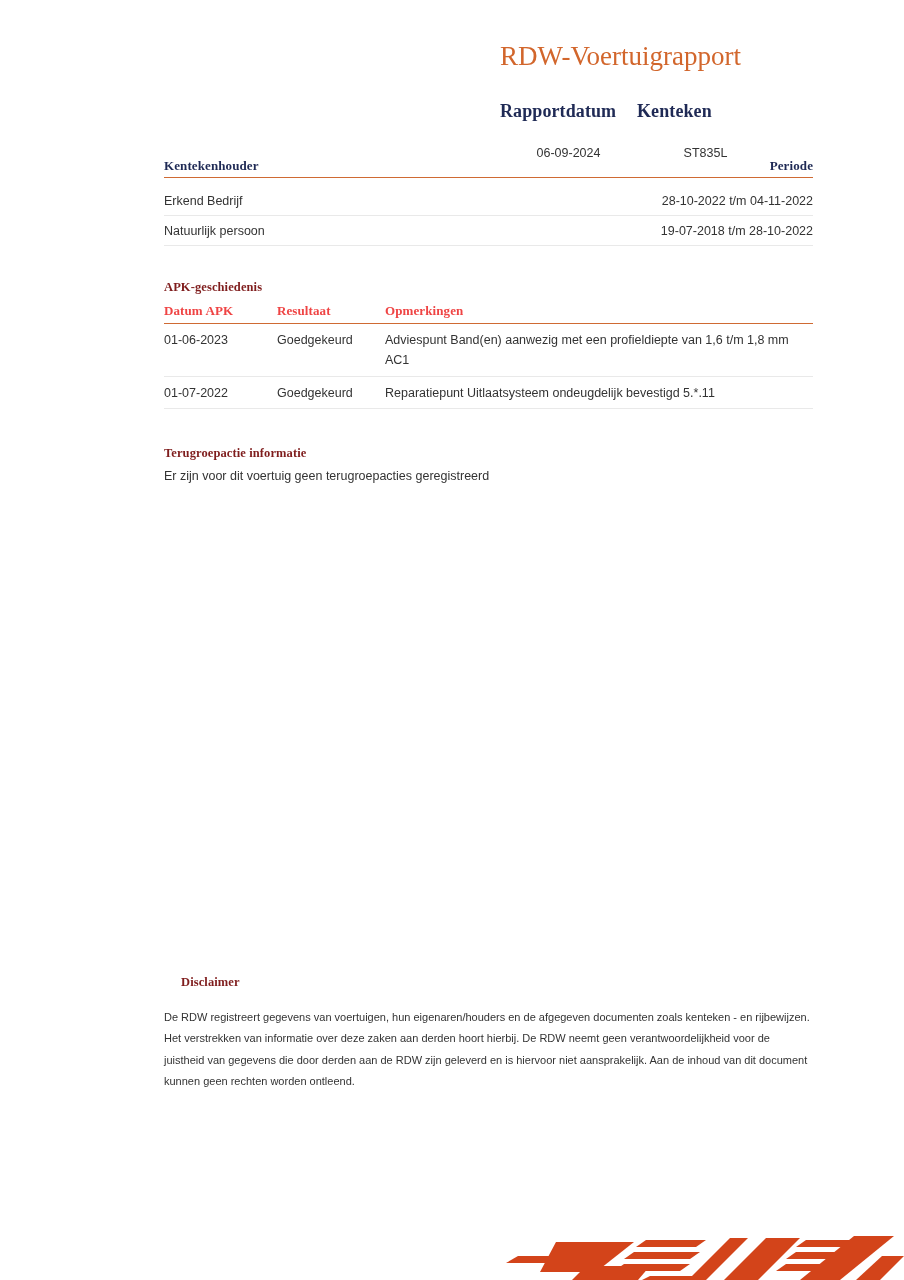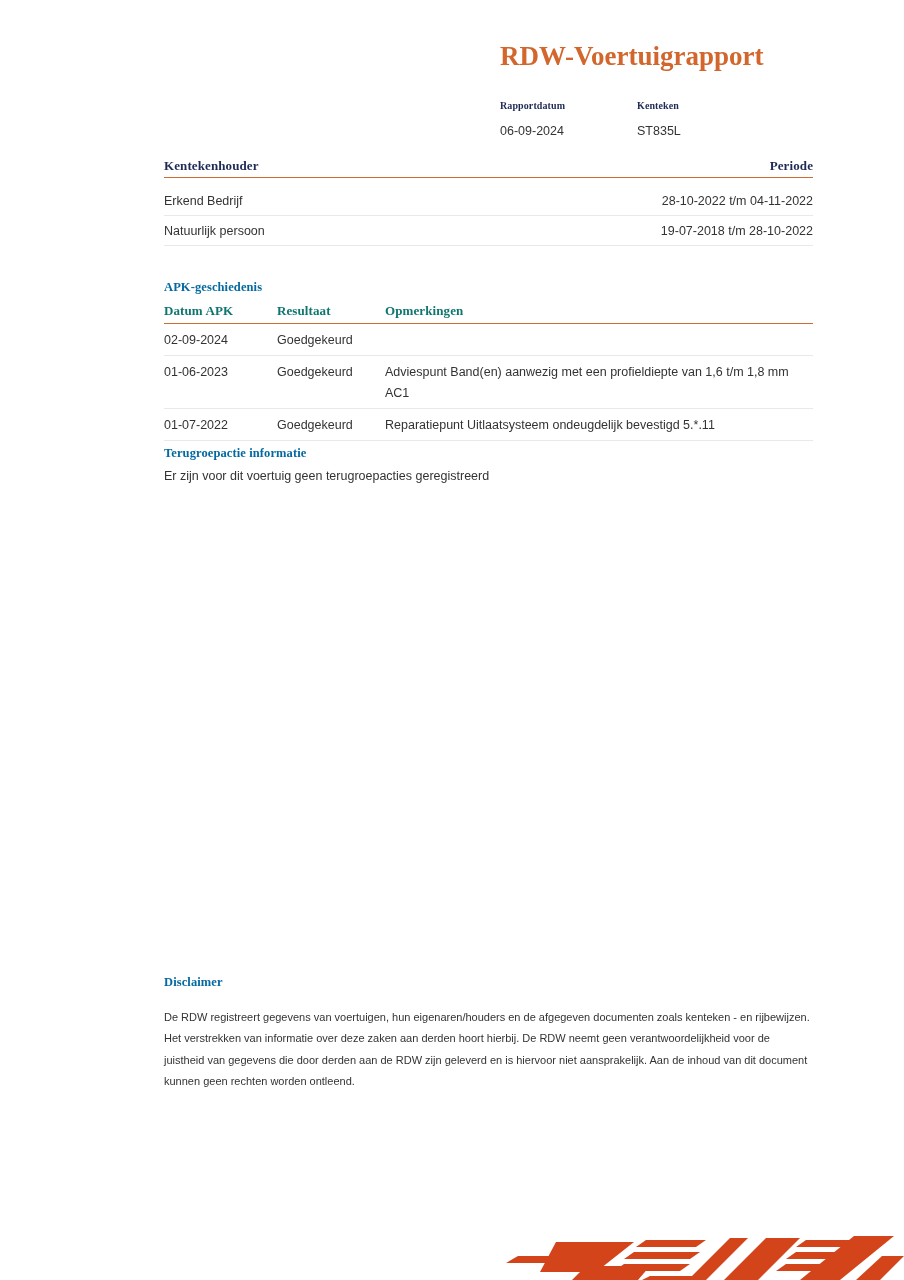--- a/index.html
+++ b/index.html
@@ -50,46 +50,47 @@
     color: #1f2a55;
     line-height: 1;
   }
 
   .report-title {
     position: absolute;
     left: 500px;
     top: 43px;
     font-family: "Liberation Serif", serif;
     font-size: 27px;
-    font-weight: 700;
+    font-weight: 400;
     color: #d2662c;
     white-space: nowrap;
     line-height: 1;
   }
 
   .meta {
     position: absolute;
     left: 500px;
     top: 98px;
     display: flex;
   }
   .meta-col { width: 137px; }
   .meta-label {
     font-family: "Liberation Serif", serif;
-    font-size: 10px;
+    font-size: 18px;
     font-weight: 700;
     color: #1f2a55;
     line-height: 1.5;
     letter-spacing: 0.1px;
   }
   .meta-value {
     font-size: 12.5px;
     color: #333333;
     line-height: 1.55;
-    margin-top: 9px;
+    margin-top: 19px;
+    text-align: center;
   }
 
   
   .section { position: relative; }
 
   .sec-head-row {
     display: flex;
     justify-content: space-between;
     align-items: flex-end;
     border-bottom: 1.6px solid #cf6a33;
@@ -101,21 +102,21 @@
     font-size: 13px;
     font-weight: 700;
     color: #1f2a55;
     letter-spacing: 0.1px;
   }
 
   .orange-head {
     font-family: "Liberation Serif", serif;
     font-size: 12.5px;
     font-weight: 700;
-    color: #0369a1;
+    color: #7f1d1d;
     letter-spacing: 0.1px;
   }
 
   
   .kv-row {
     display: flex;
     justify-content: space-between;
     font-size: 12.5px;
     color: #333333;
     padding: 6px 0 5px 0;
@@ -127,21 +128,21 @@
   
   .apk-table {
     width: 100%;
     border-collapse: collapse;
     font-size: 12.5px;
   }
   .apk-table th {
     font-family: "Liberation Serif", serif;
     font-size: 13px;
     font-weight: 700;
-    color: #0f766e;
+    color: #ef4444;
     text-align: left;
     padding: 0 0 4px 0;
     border-bottom: 1.6px solid #cf6a33;
     letter-spacing: 0.1px;
   }
   .apk-table td {
     color: #333333;
     text-align: left;
     vertical-align: top;
     padding: 6px 0 5px 0;
@@ -238,45 +239,40 @@
     <table class="apk-table">
       <thead>
         <tr>
           <th class="col-datum">Datum APK</th>
           <th class="col-resultaat">Resultaat</th>
           <th class="col-opm">Opmerkingen</th>
         </tr>
       </thead>
       <tbody>
         <tr>
-          <td class="col-datum">02-09-2024</td>
-          <td class="col-resultaat">Goedgekeurd</td>
-          <td class="col-opm"></td>
-        </tr>
-        <tr>
           <td class="col-datum">01-06-2023</td>
           <td class="col-resultaat">Goedgekeurd</td>
           <td class="col-opm">Adviespunt Band(en) aanwezig met een profieldiepte van 1,6 t/m 1,8 mm AC1</td>
         </tr>
         <tr>
           <td class="col-datum">01-07-2022</td>
           <td class="col-resultaat">Goedgekeurd</td>
           <td class="col-opm">Reparatiepunt Uitlaatsysteem ondeugdelijk bevestigd 5.*.11</td>
         </tr>
       </tbody>
     </table>
   </div>
 
   <div class="section at-terugroep">
     <div class="orange-head" style="margin-bottom:6px;">Terugroepactie informatie</div>
     <div class="para">Er zijn voor dit voertuig geen terugroepacties geregistreerd</div>
   </div>
 
   <div class="section at-disclaimer">
-    <div class="orange-head" style="margin-bottom:17px;">Disclaimer</div>
+    <div class="orange-head" style="margin-bottom:17px;margin-left:17px;">Disclaimer</div>
     <div class="disclaimer-para">De RDW registreert gegevens van voertuigen, hun eigenaren/houders en de afgegeven documenten zoals kenteken - en rijbewijzen. Het verstrekken van informatie over deze zaken aan derden hoort hierbij. De RDW neemt geen verantwoordelijkheid voor de juistheid van gegevens die door derden aan de RDW zijn geleverd en is hiervoor niet aansprakelijk. Aan de inhoud van dit document kunnen geen rechten worden ontleend.</div>
   </div>
 
 
   <div class="bottom-art">
     <svg viewBox="0 0 404 58" width="404" height="58" preserveAspectRatio="none" aria-hidden="true">
       <g fill="#d3441a">
         <path d="M18 34 L92 34 L80 41 L6 41 Z"></path>
         <path d="M56 20 L134 20 L96 50 L40 50 Z"></path>
         <path d="M86 44 L150 44 L138 58 L72 58 Z"></path>

